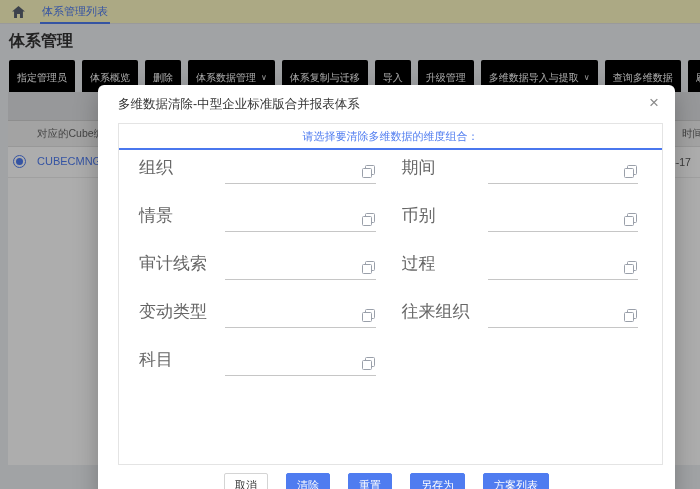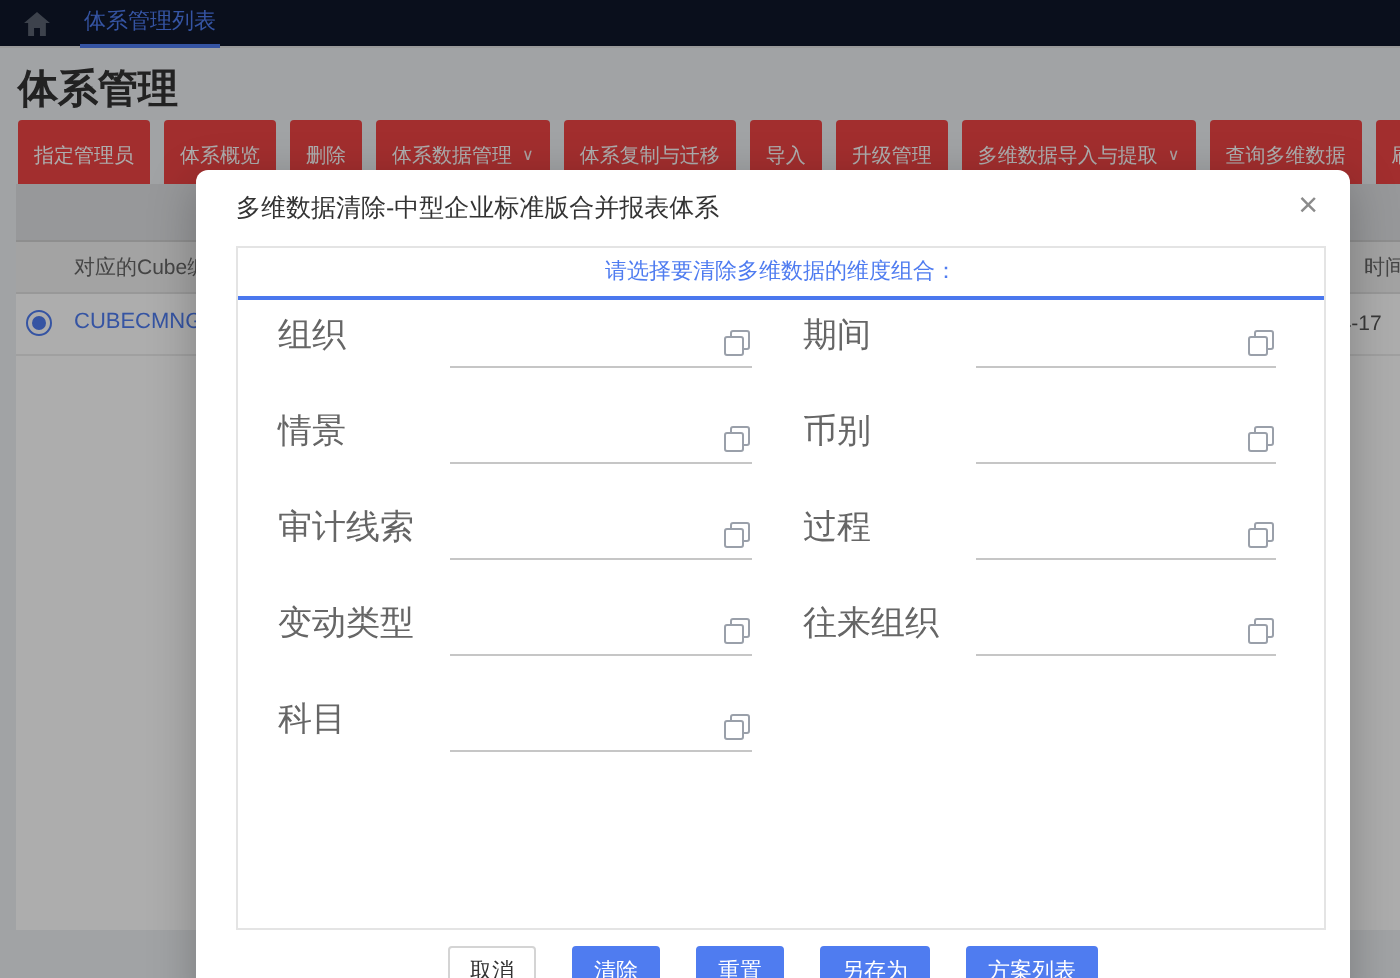--- a/index.html
+++ b/index.html
@@ -4,33 +4,33 @@
 <style>
   html,body{margin:0;padding:0;}
   body{
     width:700px;height:489px;position:relative;overflow:hidden;
     font-family:"Liberation Sans","DejaVu Sans",sans-serif;
     background:#eef0f4;
   }
   
   .app{position:absolute;inset:0;background:#eef0f4;}
   .topbar{
-    position:absolute;top:0;left:0;right:0;height:24px;background:#0f172a;
+    position:absolute;top:0;left:0;right:0;height:24px;background:#fef9c3;
     border-bottom:1px solid #e3e3e3;display:flex;align-items:center;gap:15px;
     padding-left:12px;box-sizing:border-box;
   }
   .home-ic{display:inline-flex;align-items:center;}
   .tab{
     height:24px;line-height:23px;border-bottom:2px solid #4f7cf0;color:#4f7cf0;
     font-size:11px;box-sizing:border-box;padding:0 2px;cursor:pointer;
   }
-  .page-title{position:absolute;top:31px;left:9px;font-size:20px;font-weight:700;color:#333;}
+  .page-title{position:absolute;top:31px;left:9px;font-size:16px;font-weight:700;color:#333;}
   .toolbar{position:absolute;top:60px;left:9px;display:flex;gap:7px;}
   .tbtn{
-    height:36px;background:#ef4444;color:#fff;font-size:10px;border:none;border-radius:2px;
+    height:36px;background:#000000;color:#fff;font-size:10px;border:none;border-radius:2px;
     padding:0 8px;display:inline-flex;align-items:center;gap:5px;white-space:nowrap;cursor:pointer;
     font-family:inherit;
   }
   .chev{font-size:8px;line-height:1;opacity:.9;}
   .table{position:absolute;top:92px;left:8px;right:0;bottom:24px;background:#fff;}
   .strip{height:28px;background:#dfe1e4;border-bottom:1px solid #d2d2d2;}
   .thead{height:25px;background:#f1f1f1;border-bottom:1px solid #e0e0e0;position:relative;font-size:10.5px;color:#666;}
   .th-cube{position:absolute;left:29px;top:6px;}
   .th-time{position:absolute;left:674px;top:6px;white-space:nowrap;}
   .trow{height:30px;border-bottom:1px solid #ececec;position:relative;background:#fff;}

